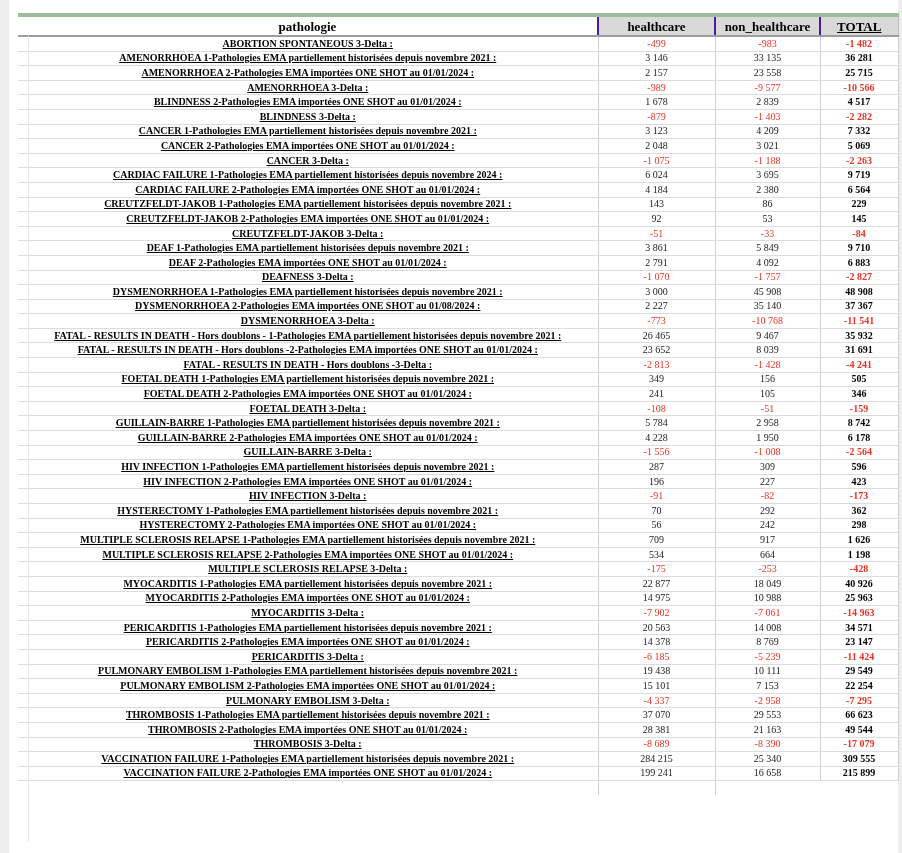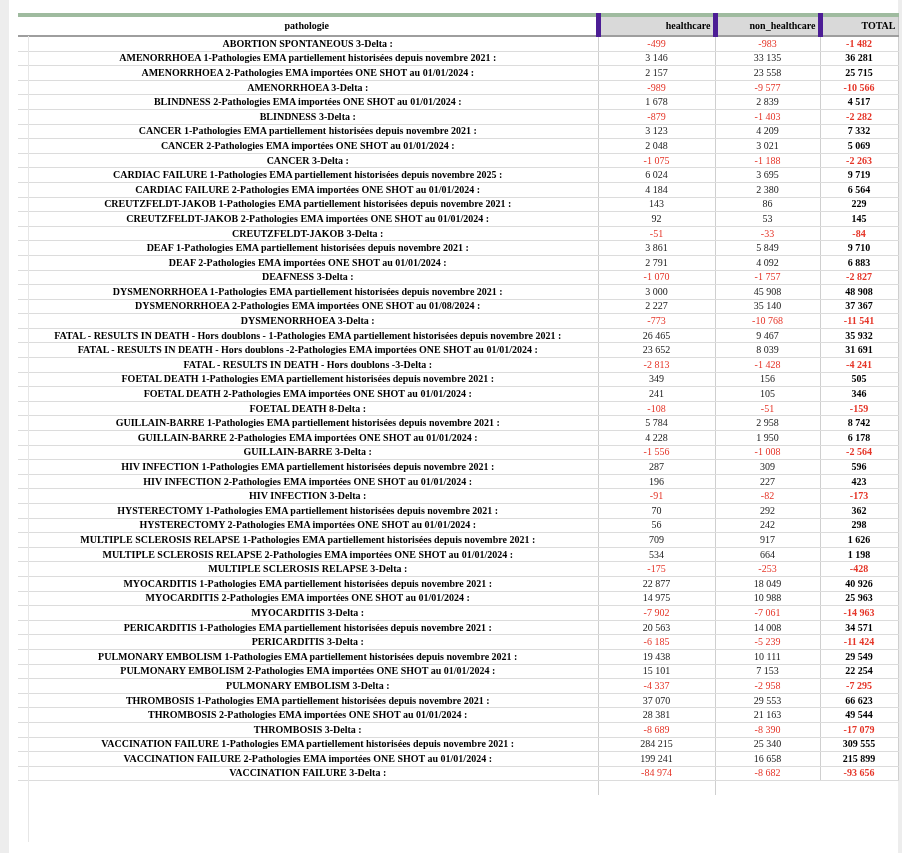--- a/index.html
+++ b/index.html
@@ -12,35 +12,35 @@
   .side-strip.left{left:0;width:9px;}
   .side-strip.right{right:0;width:4px;}
 
   table.patho{
     position:absolute;left:18px;top:13px;width:880px;
     border-collapse:collapse;table-layout:fixed;
     border-top:4px solid var(--accent-green,#9fbb9f);
   }
   thead th{
     height:18px;padding:0 2px;
-    font-size:10px;font-weight:700;color:#000;text-align:center;
+    font-size:13px;font-weight:700;color:#000;text-align:center;
     border-bottom:2px solid var(--header-border,#9e9e9e);
     line-height:1;vertical-align:middle;white-space:nowrap;overflow:hidden;
   }
   thead th.th-patho{background:#ffffff;}
-  thead th.th-num{background:var(--header-bg,#d9d9d9);border-left:5px solid #4c1d95;text-align:right;}
-  thead th.th-last{border-right:1px solid #bdbdbd;}
+  thead th.th-num{background:var(--header-bg,#d9d9d9);border-left:2px solid #4c1d95;}
+  thead th.th-last{border-right:1px solid #bdbdbd;text-decoration:underline;}
 
   tbody td{
     height:13.6px;padding:0 2px;
     font-size:10px;line-height:1;vertical-align:middle;
     text-align:center;white-space:nowrap;overflow:hidden;
     border-bottom:1px solid var(--row-border,#dcdcdc);
   }
-  td.label{font-weight:700;color:#000;}
+  td.label{font-weight:700;color:#000;text-decoration:underline;}
   td.num{color:#212121;border-left:1px solid var(--col-border,#cfcfcf);}
   td.total{font-weight:700;color:#000;border-right:1px solid var(--col-border,#cfcfcf);}
   tr.delta td.num{color:var(--delta-red,#e53528);}
   tr.delta td.total{color:var(--delta-red,#e53528);font-weight:700;}
 
   tbody.tail td{border:none;}
   tbody.tail td.eb{border-left:1px solid var(--col-border,#cfcfcf);border-right:1px solid var(--col-border,#cfcfcf);}
 
   .hairline{
     position:absolute;left:28px;top:36px;width:1px;height:806px;
@@ -118,21 +118,21 @@
     <td class="num">3&nbsp;021</td>
     <td class="num total">5&nbsp;069</td>
   </tr>
         <tr class="delta">
     <td class="label">CANCER 3-Delta :</td>
     <td class="num">-1&nbsp;075</td>
     <td class="num">-1&nbsp;188</td>
     <td class="num total">-2&nbsp;263</td>
   </tr>
         <tr>
-    <td class="label">CARDIAC FAILURE 1-Pathologies EMA partiellement historisées depuis novembre 2025 :</td>
+    <td class="label">CARDIAC FAILURE 1-Pathologies EMA partiellement historisées depuis novembre 2024 :</td>
     <td class="num">6&nbsp;024</td>
     <td class="num">3&nbsp;695</td>
     <td class="num total">9&nbsp;719</td>
   </tr>
         <tr>
     <td class="label">CARDIAC FAILURE 2-Pathologies EMA importées ONE SHOT au 01/01/2024 :</td>
     <td class="num">4&nbsp;184</td>
     <td class="num">2&nbsp;380</td>
     <td class="num total">6&nbsp;564</td>
   </tr>
@@ -214,21 +214,21 @@
     <td class="num">156</td>
     <td class="num total">505</td>
   </tr>
         <tr>
     <td class="label">FOETAL DEATH 2-Pathologies EMA importées ONE SHOT au 01/01/2024 :</td>
     <td class="num">241</td>
     <td class="num">105</td>
     <td class="num total">346</td>
   </tr>
         <tr class="delta">
-    <td class="label">FOETAL DEATH 8-Delta :</td>
+    <td class="label">FOETAL DEATH 3-Delta :</td>
     <td class="num">-108</td>
     <td class="num">-51</td>
     <td class="num total">-159</td>
   </tr>
         <tr>
     <td class="label">GUILLAIN-BARRE 1-Pathologies EMA partiellement historisées depuis novembre 2021 :</td>
     <td class="num">5&nbsp;784</td>
     <td class="num">2&nbsp;958</td>
     <td class="num total">8&nbsp;742</td>
   </tr>
@@ -309,20 +309,26 @@
     <td class="num">-7&nbsp;902</td>
     <td class="num">-7&nbsp;061</td>
     <td class="num total">-14&nbsp;963</td>
   </tr>
         <tr>
     <td class="label">PERICARDITIS 1-Pathologies EMA partiellement historisées depuis novembre 2021 :</td>
     <td class="num">20&nbsp;563</td>
     <td class="num">14&nbsp;008</td>
     <td class="num total">34&nbsp;571</td>
   </tr>
+        <tr>
+    <td class="label">PERICARDITIS 2-Pathologies EMA importées ONE SHOT au 01/01/2024 :</td>
+    <td class="num">14&nbsp;378</td>
+    <td class="num">8&nbsp;769</td>
+    <td class="num total">23&nbsp;147</td>
+  </tr>
         <tr class="delta">
     <td class="label">PERICARDITIS 3-Delta :</td>
     <td class="num">-6&nbsp;185</td>
     <td class="num">-5&nbsp;239</td>
     <td class="num total">-11&nbsp;424</td>
   </tr>
         <tr>
     <td class="label">PULMONARY EMBOLISM 1-Pathologies EMA partiellement historisées depuis novembre 2021 :</td>
     <td class="num">19&nbsp;438</td>
     <td class="num">10&nbsp;111</td>
@@ -362,26 +368,20 @@
     <td class="label">VACCINATION FAILURE 1-Pathologies EMA partiellement historisées depuis novembre 2021 :</td>
     <td class="num">284&nbsp;215</td>
     <td class="num">25&nbsp;340</td>
     <td class="num total">309&nbsp;555</td>
   </tr>
         <tr>
     <td class="label">VACCINATION FAILURE 2-Pathologies EMA importées ONE SHOT au 01/01/2024 :</td>
     <td class="num">199&nbsp;241</td>
     <td class="num">16&nbsp;658</td>
     <td class="num total">215&nbsp;899</td>
-  </tr>
-        <tr class="delta">
-    <td class="label">VACCINATION FAILURE 3-Delta :</td>
-    <td class="num">-84&nbsp;974</td>
-    <td class="num">-8&nbsp;682</td>
-    <td class="num total">-93&nbsp;656</td>
   </tr>
       </tbody>
     <tbody class="tail">
       <tr class="empty-row">
         <td class="label"></td>
         <td class="num eb"></td>
         <td class="num"></td>
         <td class="num"></td>
       </tr>
     </tbody>

